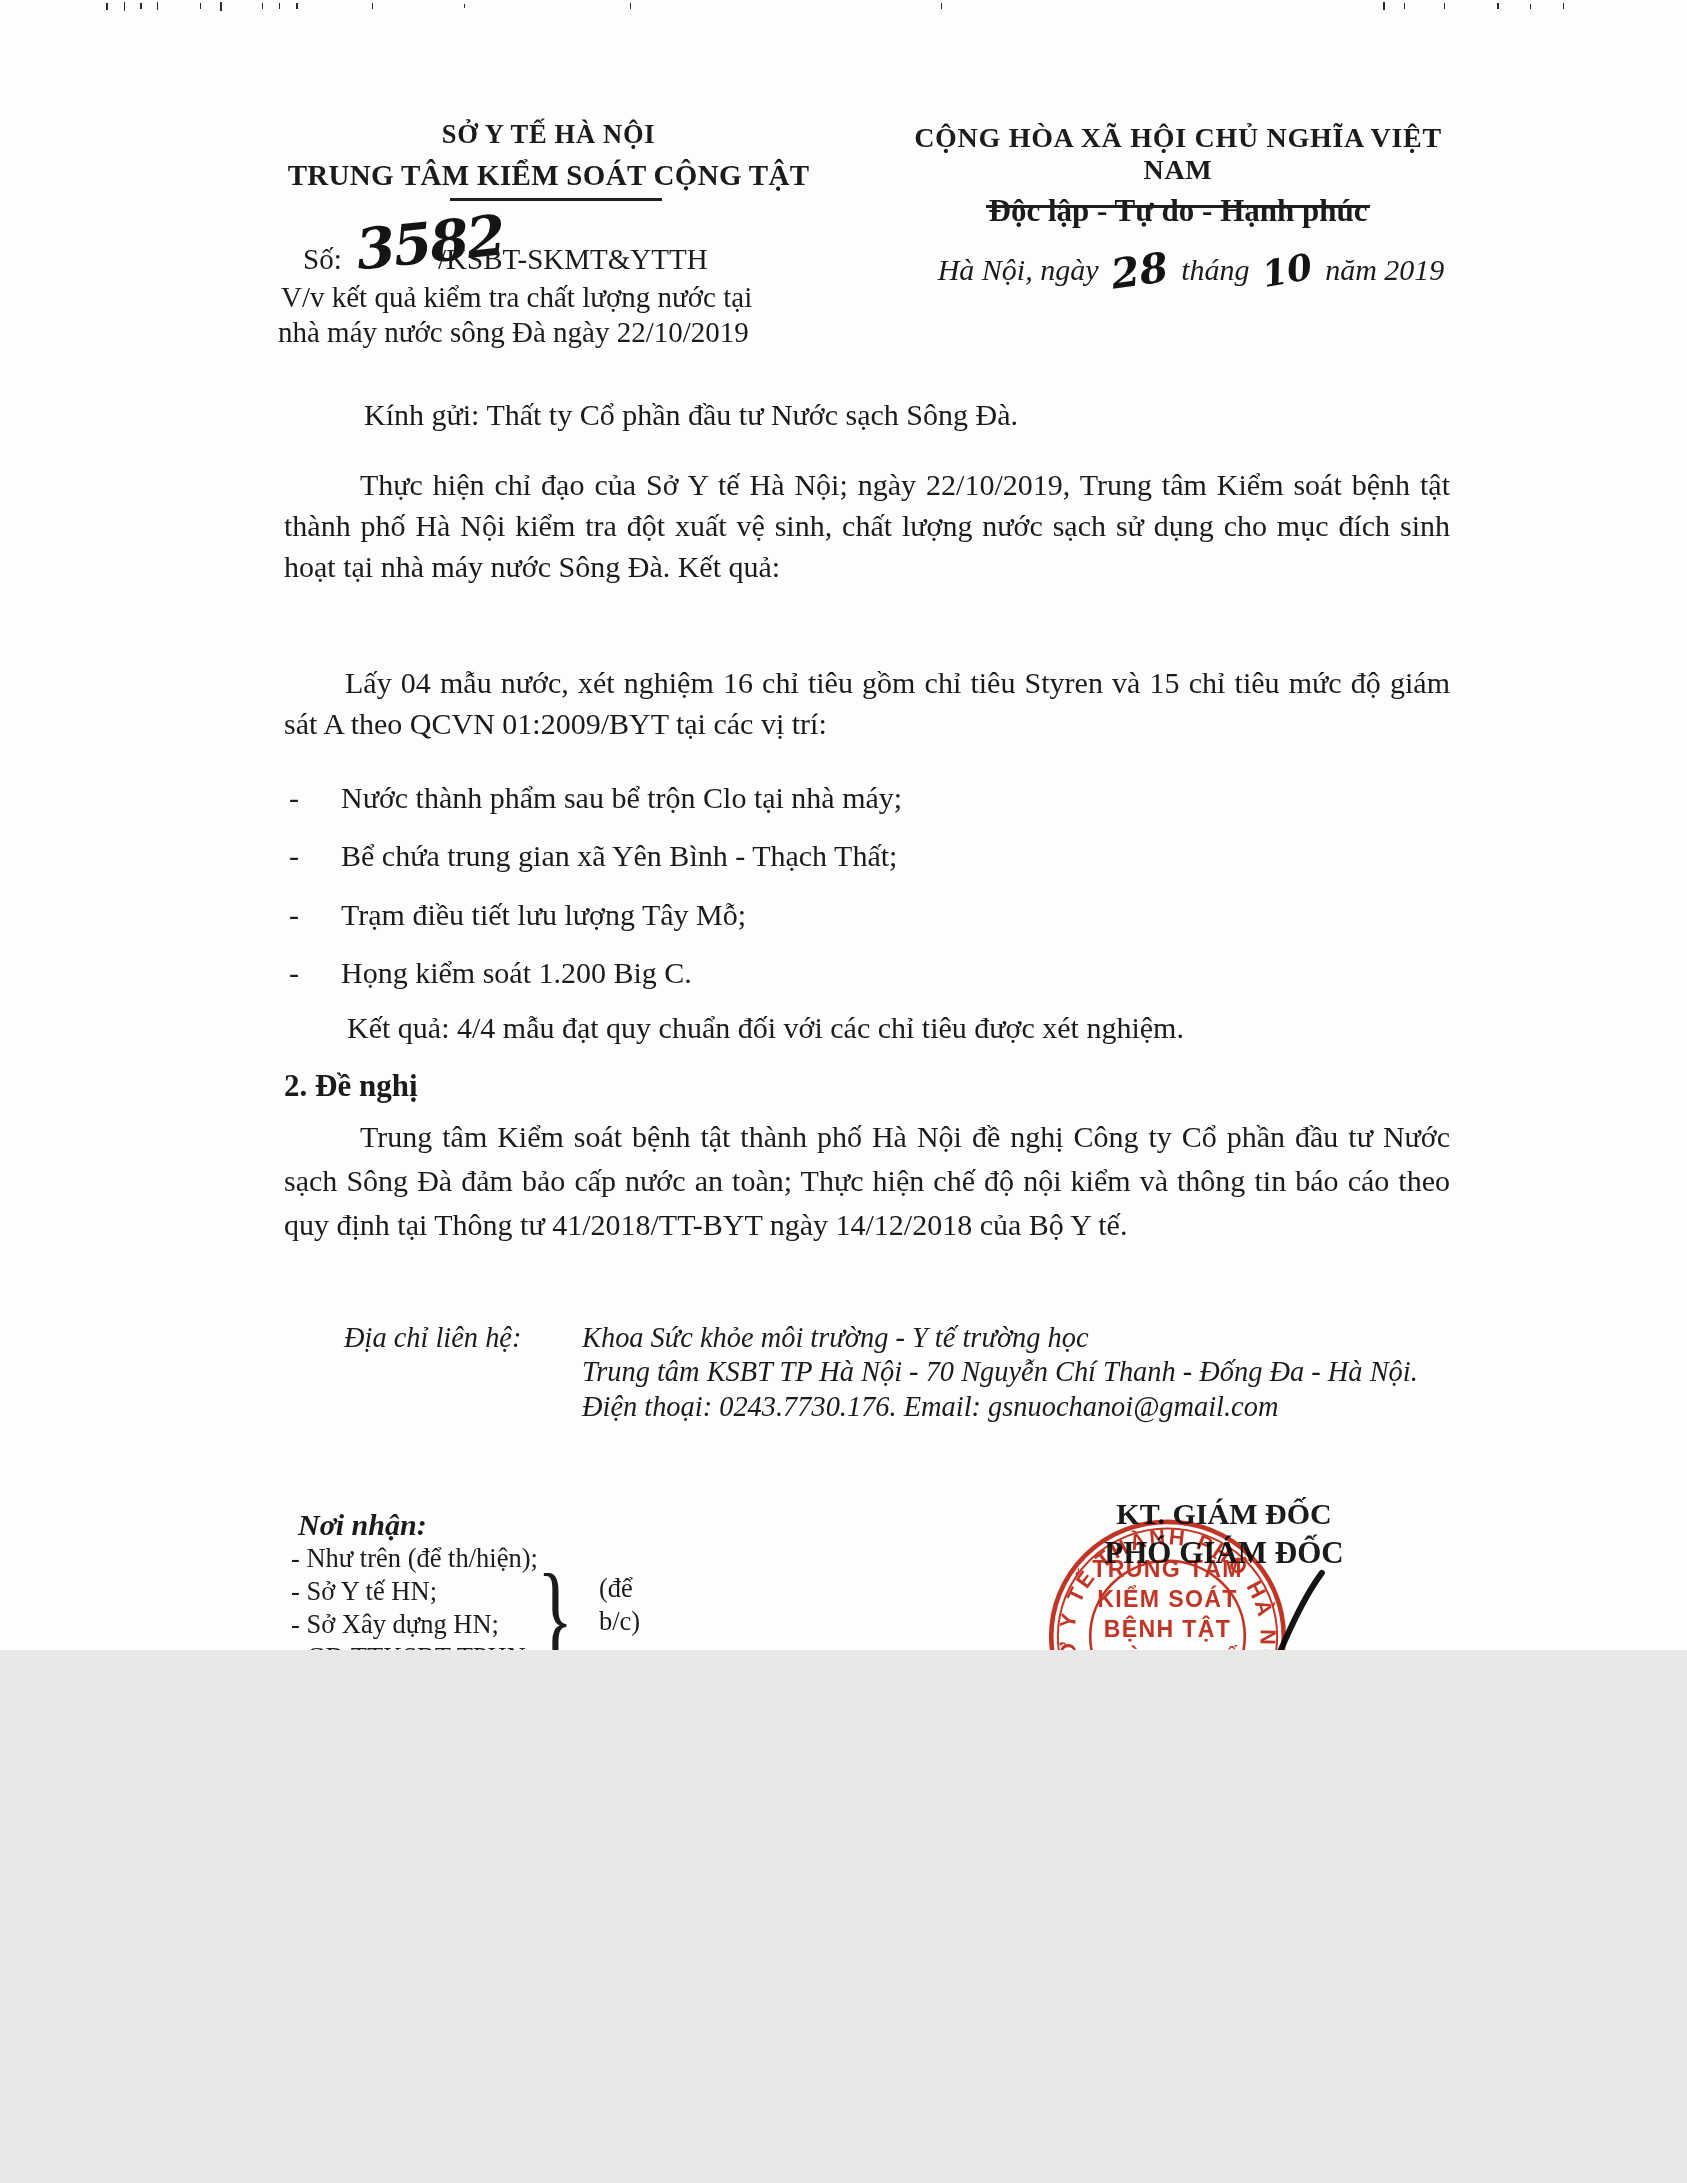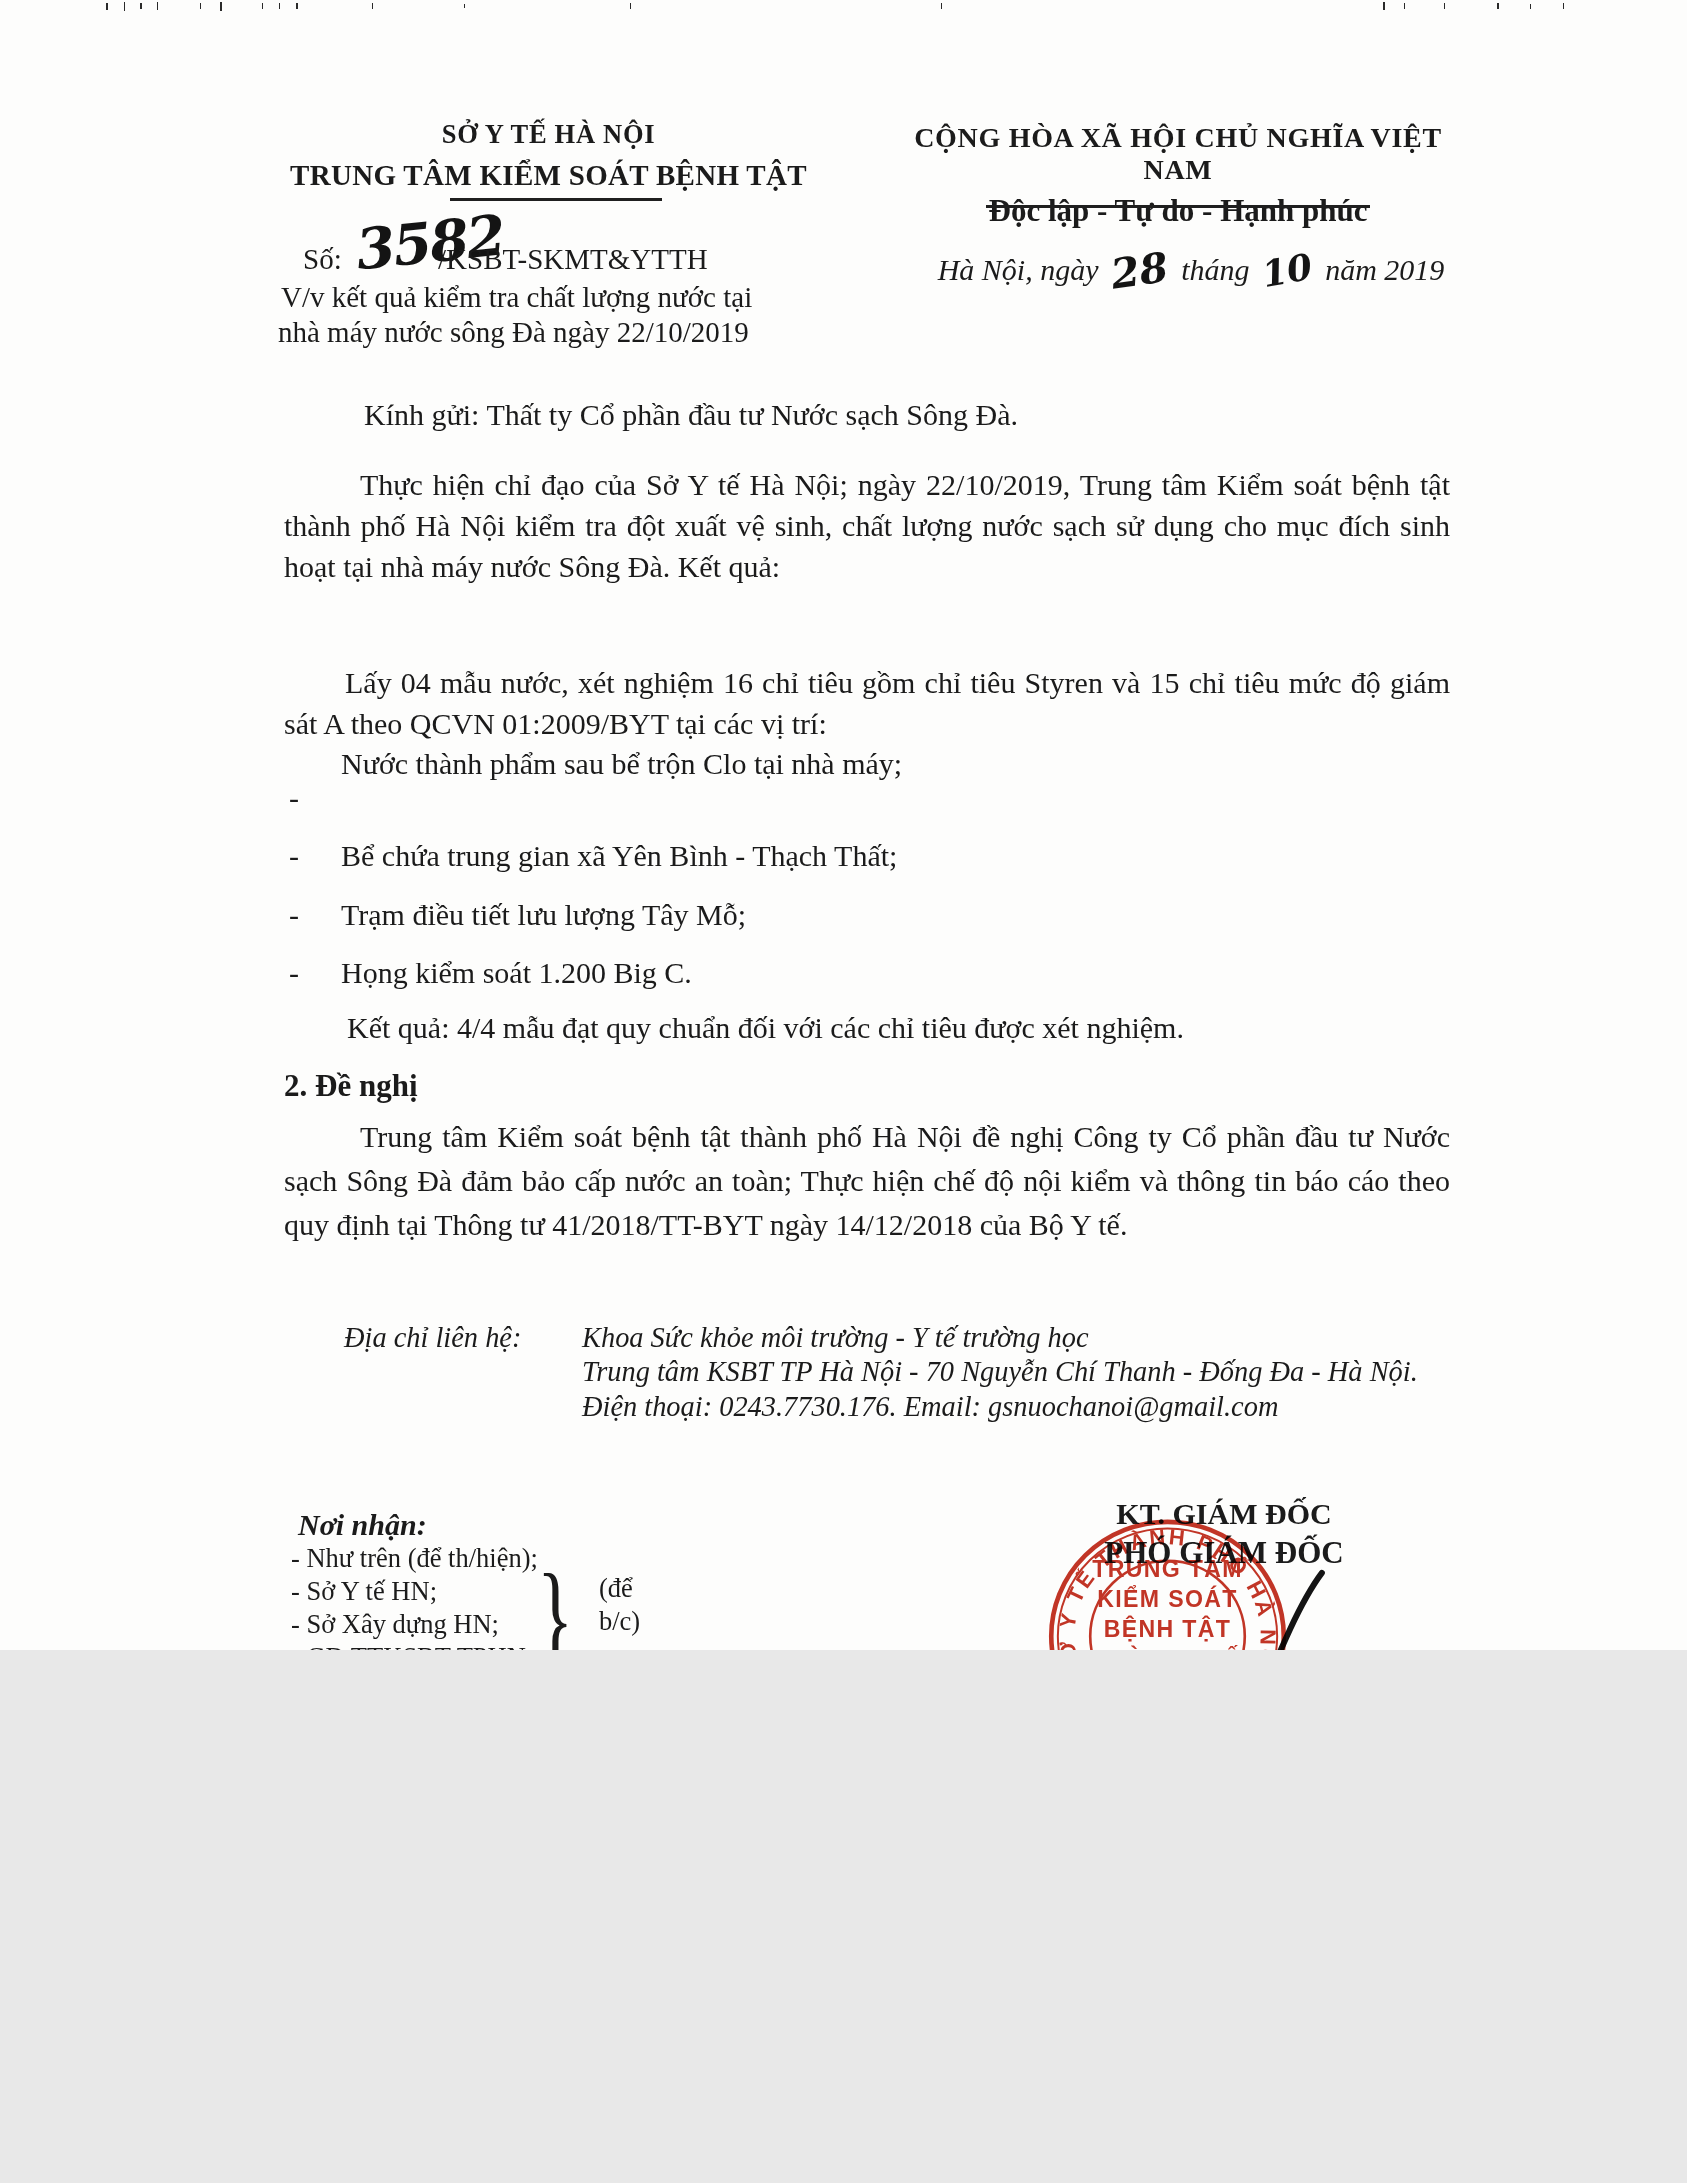--- a/index.html
+++ b/index.html
@@ -43,21 +43,21 @@
     <div class="tick" style="left:1383px;top:2px;width:2px;height:8px;"></div>
     <div class="tick" style="left:1404px;top:3.3px;width:1.3px;height:6px;"></div>
     <div class="tick" style="left:1444px;top:3.3px;width:1.3px;height:5.3px;"></div>
     <div class="tick" style="left:1497px;top:2.6px;width:2px;height:6.6px;"></div>
     <div class="tick" style="left:1530px;top:4px;width:1.3px;height:4.6px;"></div>
     <div class="tick" style="left:1563px;top:2.6px;width:1.3px;height:6px;"></div>
   </div>
 
   <div class="abs ctr" style="left:284px;top:119px;width:529px;">
     <div class="hdr1">SỞ Y TẾ HÀ NỘI</div>
-    <div class="hdr2" style="margin-top:9.3px;">TRUNG TÂM KIỂM SOÁT BỆNH TẬT</div>
+    <div class="hdr2" style="margin-top:9.3px;">TRUNG TÂM KIỂM SOÁT CỘNG TẬT</div>
   </div>
   <div class="abs rule" style="left:450px;top:198px;width:212px;"></div>
 
   <div class="abs ctr" style="left:900px;top:122px;width:556px;">
     <div class="nat1">CỘNG HÒA XÃ HỘI CHỦ NGHĨA VIỆT NAM</div>
     <div class="nat2" style="margin-top:6.6px;">Độc lập - Tự do - Hạnh phúc</div>
   </div>
   <div class="abs rule" style="left:986px;top:205px;width:384px;"></div>
 
   <div class="abs" style="left:303px;top:243px;font-size:29px;white-space:nowrap;">
@@ -77,21 +77,21 @@
   </div>
 
   <div class="abs body46" style="left:364px;top:394px;white-space:nowrap;">Kính gửi: Thất ty Cổ phần đầu tư Nước sạch Sông Đà.</div>
 
   <div class="abs body46 just" style="left:284px;top:464px;width:1166px;text-indent:76px;">Thực hiện chỉ đạo của Sở Y tế Hà Nội; ngày 22/10/2019, Trung tâm Kiểm soát bệnh tật thành phố Hà Nội kiểm tra đột xuất vệ sinh, chất lượng nước sạch sử dụng cho mục đích sinh hoạt tại nhà máy nước Sông Đà. Kết quả:</div>
 
   <div class="abs body46 just" style="left:284px;top:662px;width:1166px;text-indent:61px;">Lấy 04 mẫu nước, xét nghiệm 16 chỉ tiêu gồm chỉ tiêu Styren và 15 chỉ tiêu mức độ giám sát A theo QCVN 01:2009/BYT tại các vị trí:</div>
 
   <div>
     <div class="abs body46" style="left:289px;top:777px;">-</div>
-    <div class="abs body46" style="left:341px;top:743px;white-space:nowrap;text-align:center;">Nước thành phẩm sau bể trộn Clo tại nhà máy;</div>
+    <div class="abs body46" style="left:341px;top:777px;white-space:nowrap;text-align:center;">Nước thành phẩm sau bể trộn Clo tại nhà máy;</div>
     <div class="abs body46" style="left:289px;top:835px;">-</div>
     <div class="abs body46" style="left:341px;top:835px;white-space:nowrap;">Bể chứa trung gian xã Yên Bình - Thạch Thất;</div>
     <div class="abs body46" style="left:289px;top:894px;">-</div>
     <div class="abs body46" style="left:341px;top:894px;white-space:nowrap;">Trạm điều tiết lưu lượng Tây Mỗ;</div>
     <div class="abs body46" style="left:289px;top:952px;">-</div>
     <div class="abs body46" style="left:341px;top:952px;white-space:nowrap;">Họng kiểm soát 1.200 Big C.</div>
   </div>
 
   <div class="abs body46" style="left:347px;top:1007px;white-space:nowrap;text-align:center;">Kết quả: 4/4 mẫu đạt quy chuẩn đối với các chỉ tiêu được xét nghiệm.</div>
 

